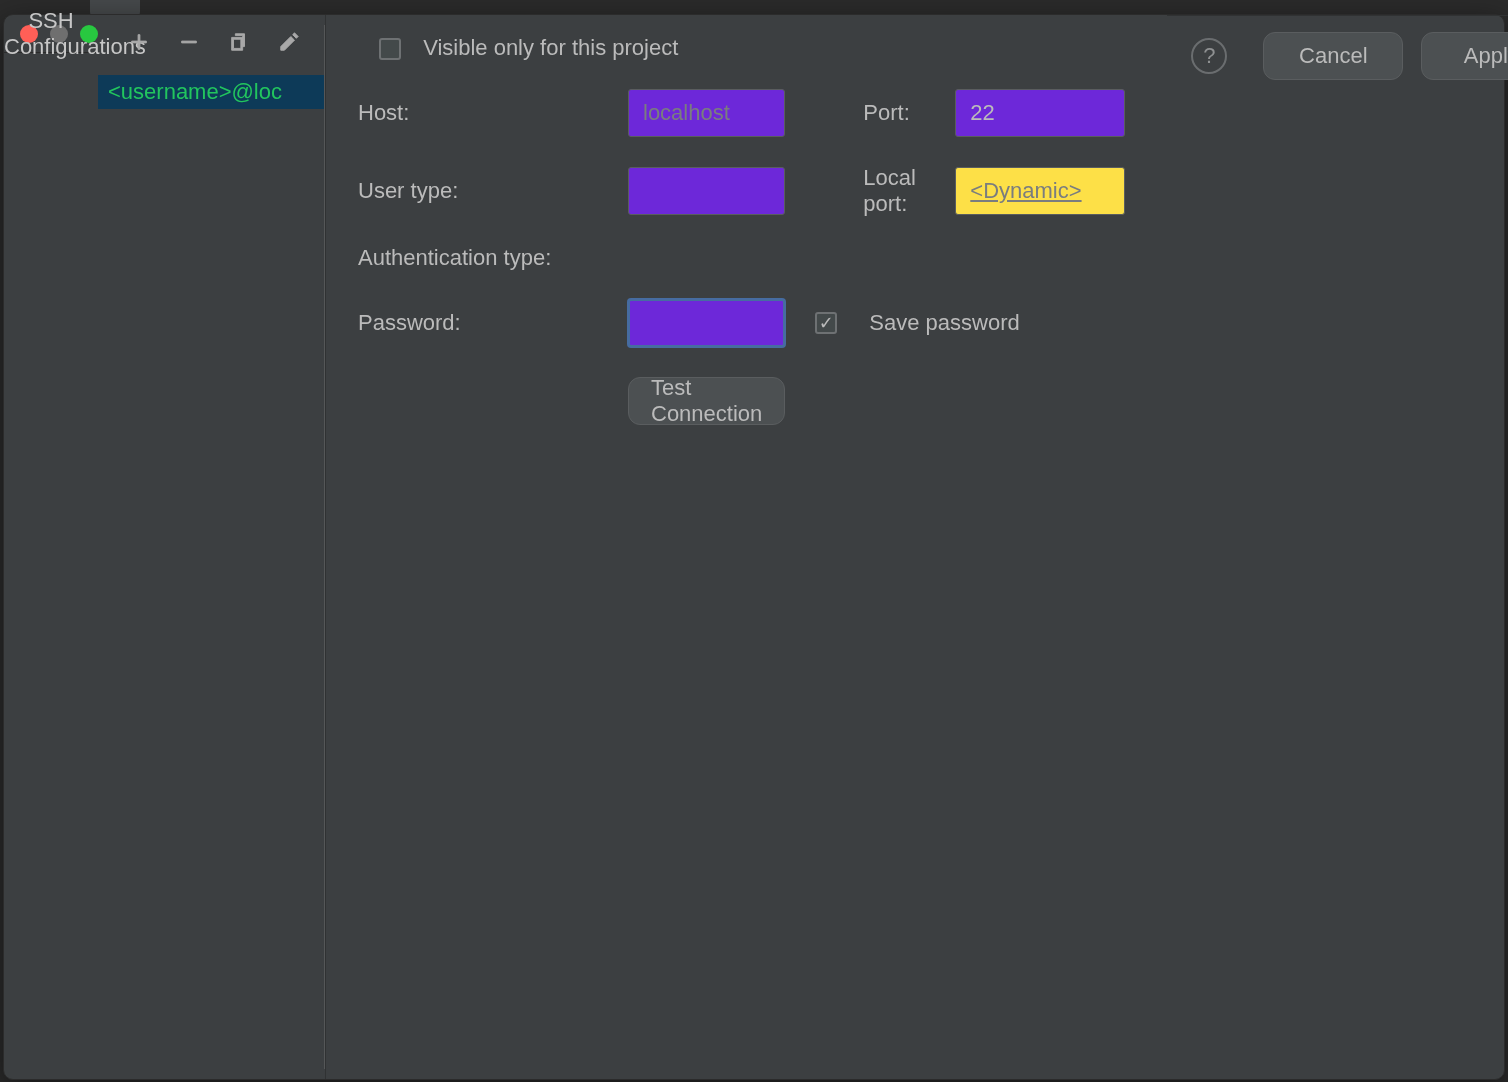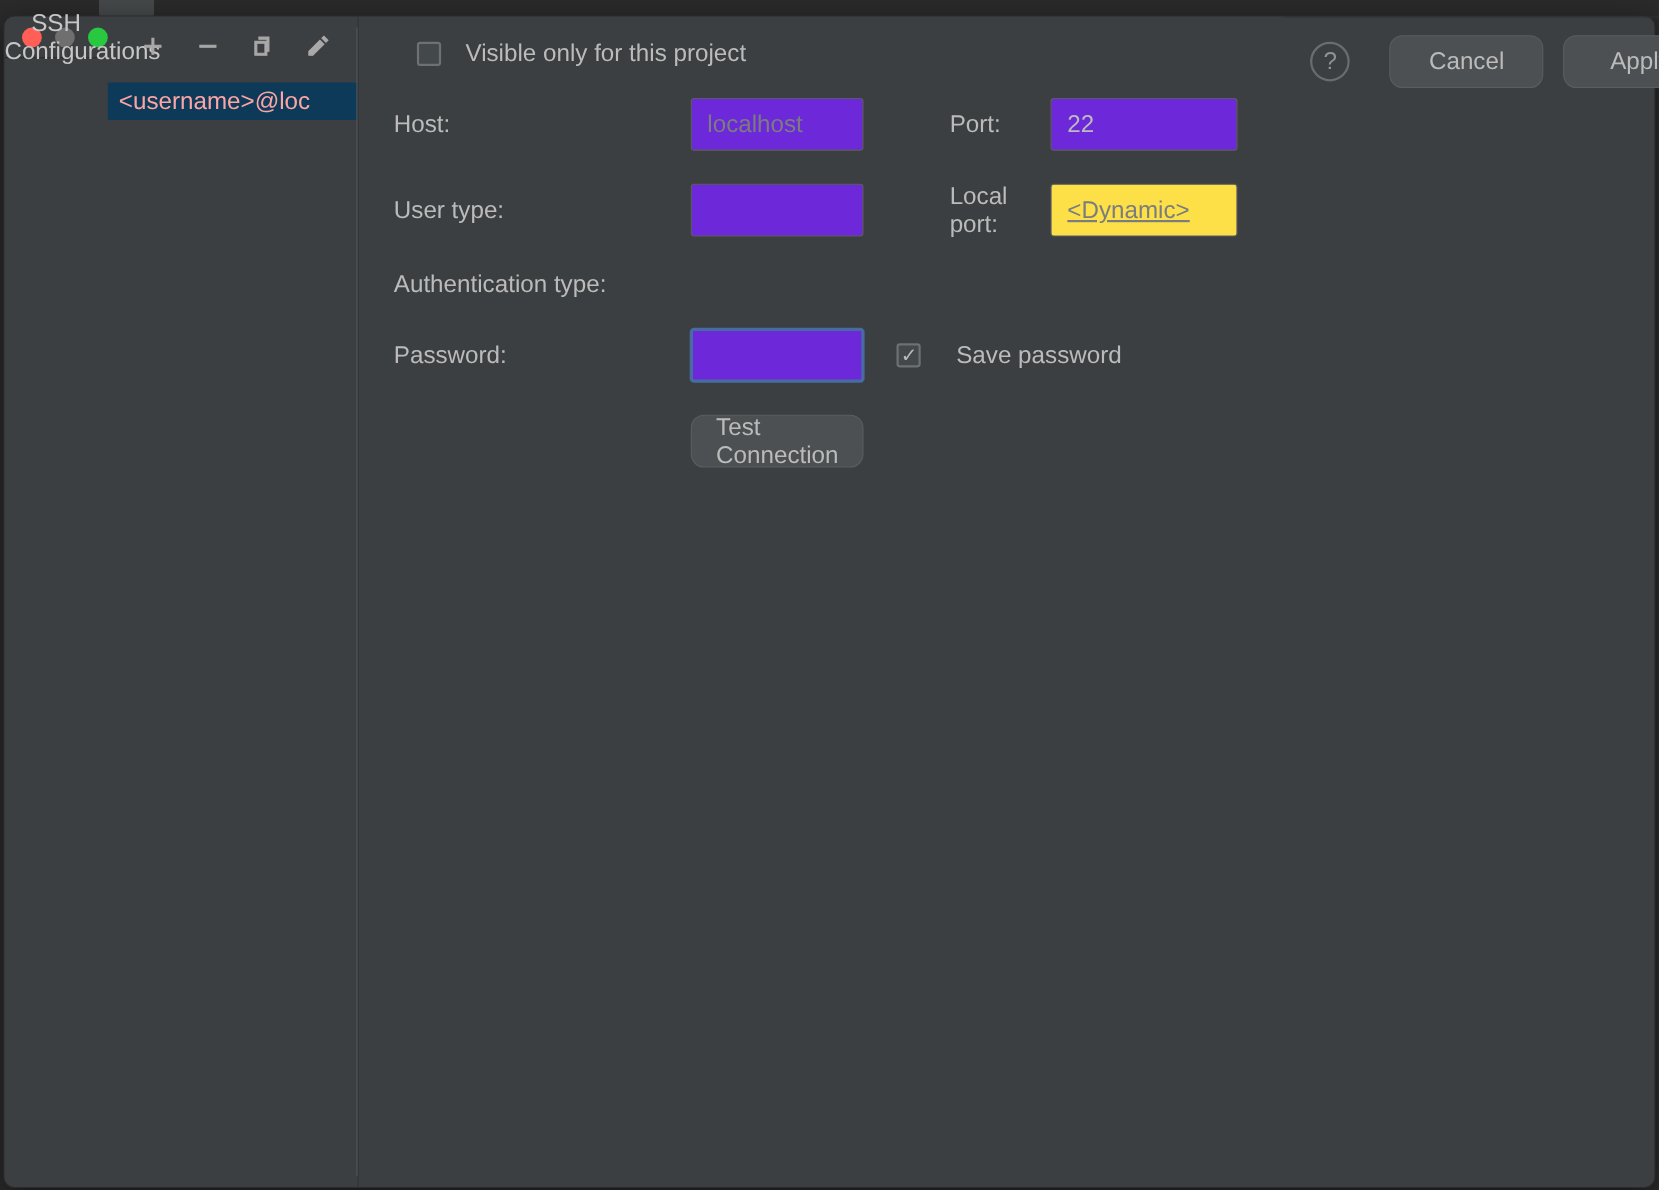--- a/index.html
+++ b/index.html
@@ -61,21 +61,21 @@
     .toolbar {
       height: 60px; display: flex; align-items: center;
       gap: 24px; padding-left: 28px;
       color: #a9a9a9;
     }
     .toolbar .tbtn { width: 26px; height: 26px; display:flex; align-items:center; justify-content:center; cursor:pointer; }
     .toolbar svg { width: 22px; height: 22px; fill: #a9a9a9; stroke:#a9a9a9; }
     .list-item {
       height: 34px; display:flex; align-items:center;
       padding-left: 10px;
-      background: #0d3a58; color: #fca5a5;
+      background: #0d3a58; color: #22c55e;
       overflow: hidden; white-space: nowrap;
       font-size: 22px; cursor: pointer;
     }
     .form {
       flex: 1; padding: 20px 42px 20px 32px;
       display: grid;
       grid-template-columns: 270px 1fr 30px 140px 170px;
       grid-auto-rows: min-content;
       row-gap: 28px;
       align-items: center;

